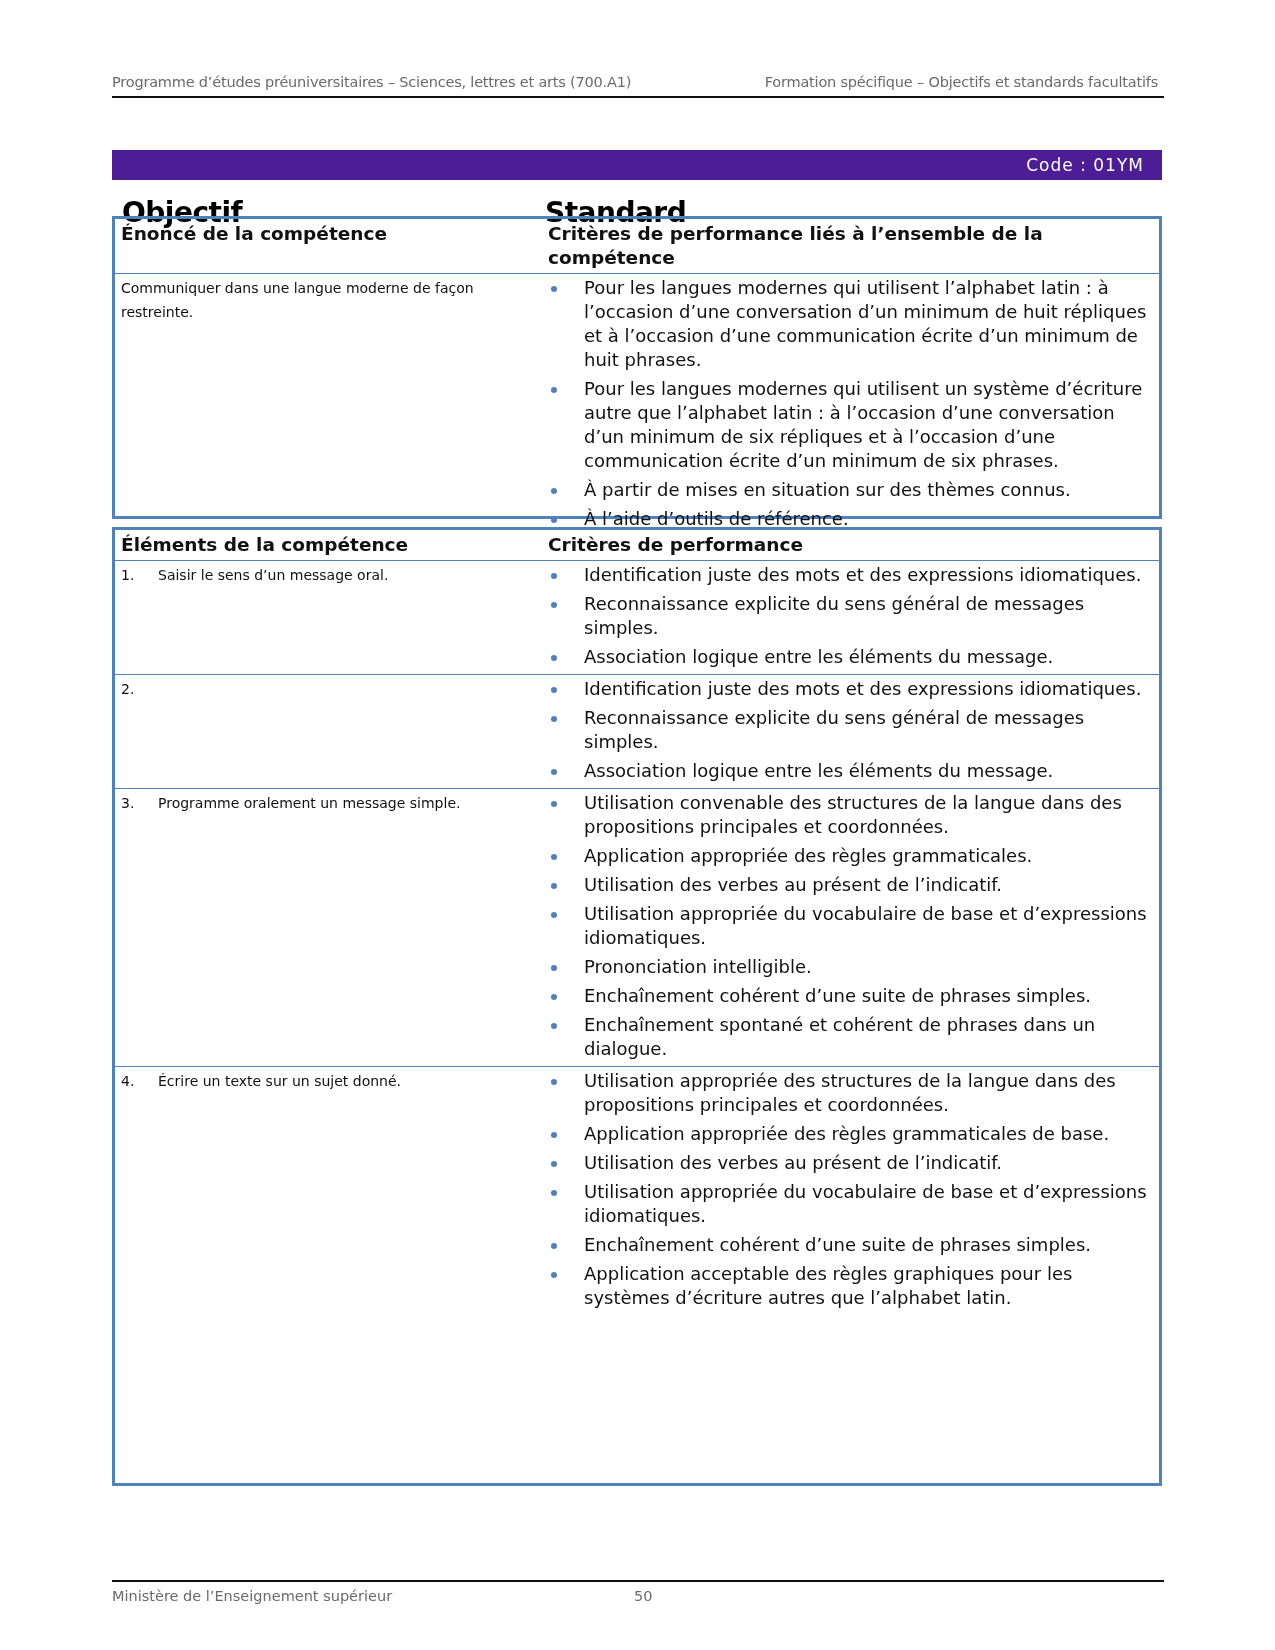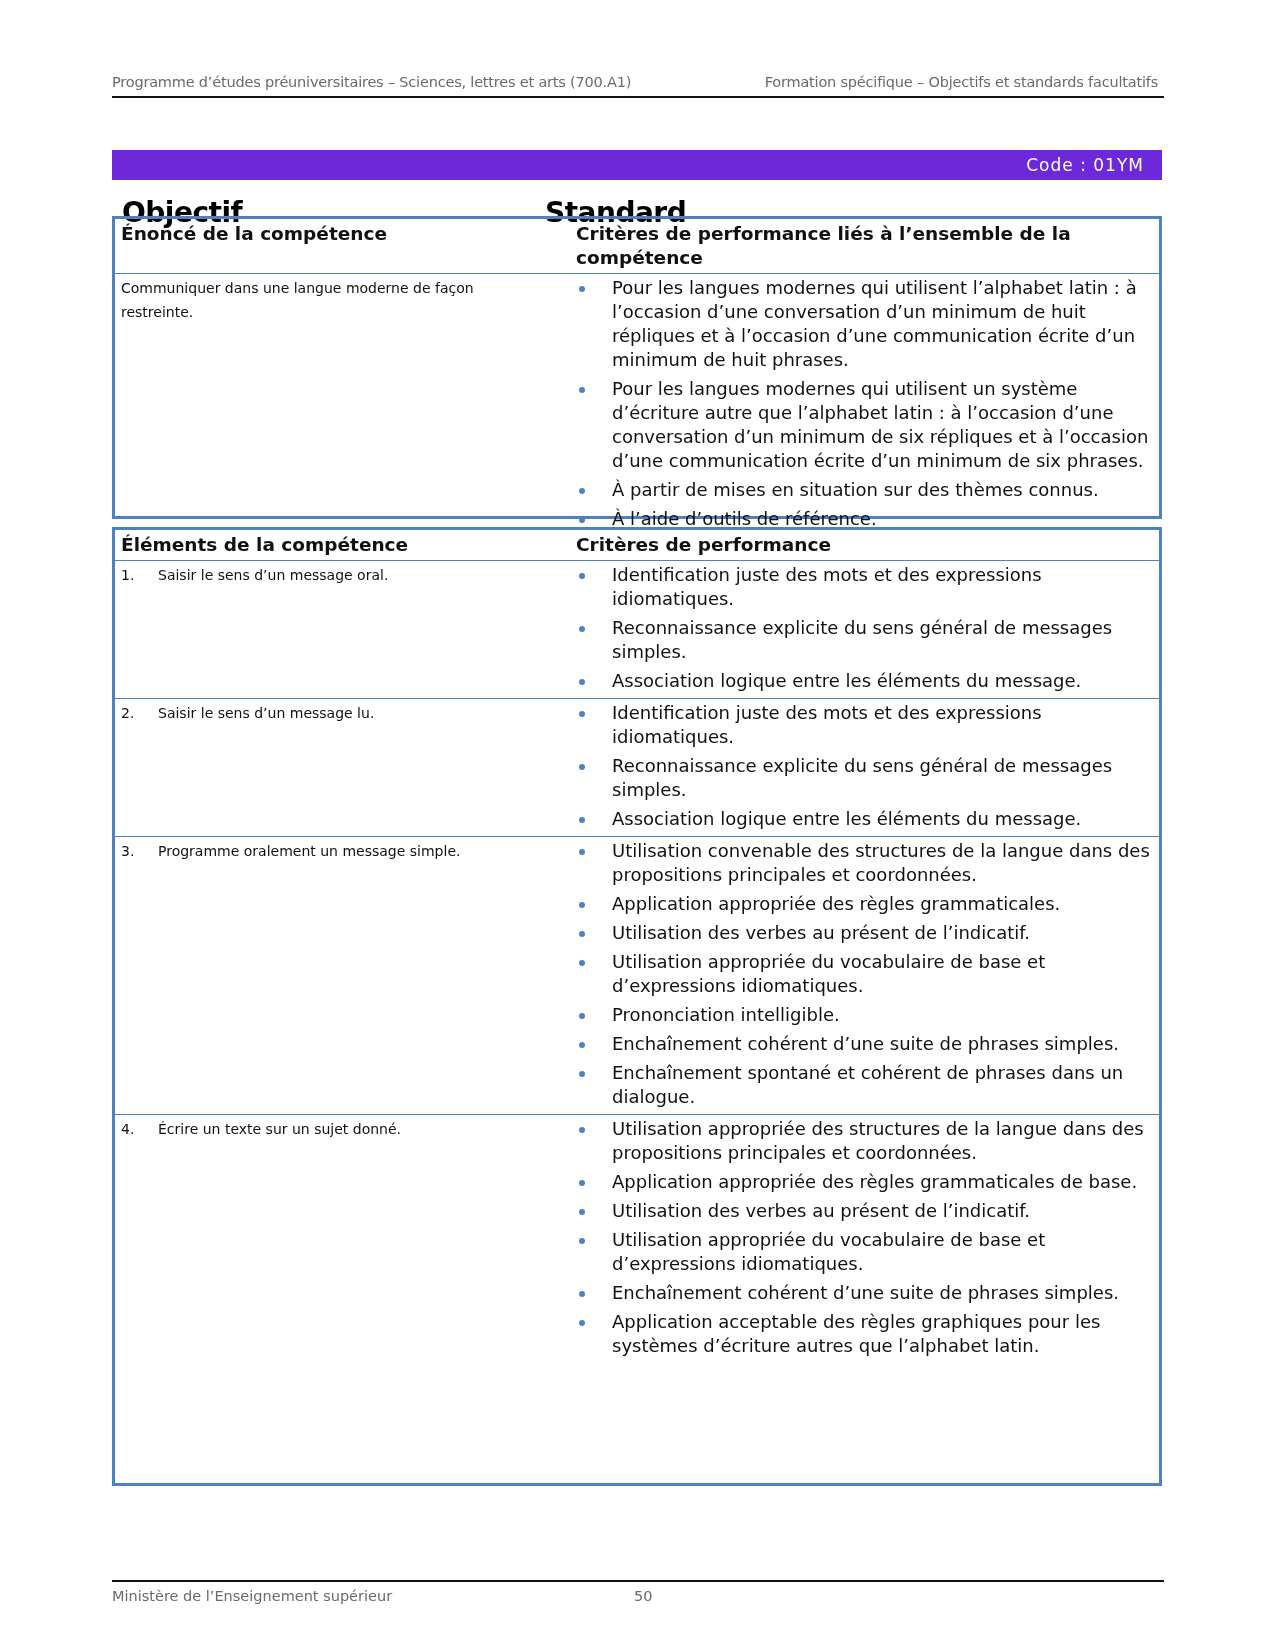--- a/index.html
+++ b/index.html
@@ -1,25 +1,25 @@
 <!DOCTYPE html>
 <html><head>
 <meta charset="utf-8">
 <style>
   html, body { margin:0; padding:0; background:#ffffff; }
   body { width:1275px; height:1650px; position:relative; font-family:"DejaVu Sans", sans-serif; color:#111; }
   .hdr { position:absolute; left:112px; top:74px; width:1052px; height:22px; border-bottom:2px solid #111; font-size:14.5px; color:#6a6a6a; font-family:"DejaVu Sans", sans-serif; letter-spacing:-0.2px; }
   .hdr .l { position:absolute; left:0; top:0; }
   .hdr .r { position:absolute; right:6px; top:0; }
-  .codebar { position:absolute; left:112px; top:150px; width:1050px; height:30px; background:#6d28d9; }
+  .codebar { position:absolute; left:112px; top:150px; width:1050px; height:30px; background:#4c1d95; }
   .codebar span { position:absolute; right:18px; top:5px; color:#fff; font-size:17px; letter-spacing:1px; }
   .titles { position:absolute; left:112px; top:182px; width:1050px; height:34px; }
   .titles .t { position:absolute; top:14px; font-weight:bold; font-size:28px; color:#000000; letter-spacing:-0.5px; }
   .tbl { position:absolute; left:112px; width:1050px; border:3px solid #4f81bd; box-sizing:border-box; }
-  .row { display:flex; border-top:1.5px solid #4f81bd;gap:28px; }
+  .row { display:flex; border-top:1.5px solid #4f81bd; }
   .row:first-child { border-top:none; }
   .c1 { width:427px; padding:2px 6px; box-sizing:border-box; font-size:14px; line-height:24px; }
   .c2 { flex:1; padding:2px 6px 5px 6px; box-sizing:border-box; font-size:18px; line-height:24px; }
   .hrow .c1, .hrow .c2 { font-weight:bold; font-size:18.5px; padding-top:3px; padding-bottom:3px; }
   ul { list-style:none; margin:0; padding:0; }
   li { position:relative; padding-left:36px; margin-bottom:5px; }
   li:last-child { margin-bottom:0; }
   li .b { position:absolute; left:3px; top:10px; width:6px; height:6px; border-radius:50%; background:#4f81bd; }
   .num { display:flex; }
   .num .n { width:37px; }
@@ -78,21 +78,20 @@
       <li><span class="b"></span><span>Identification juste des mots et des expressions idiomatiques.</span></li>
       <li><span class="b"></span><span>Reconnaissance explicite du sens général de messages simples.</span></li>
       <li><span class="b"></span><span>Association logique entre les éléments du message.</span></li>
     </ul>
       </div>
   </div>
 
   <div class="row">
     <div class="c1 num">
         <span class="n">2.</span>
-        <span>Saisir le sens d’un message lu.</span>
       </div>
     <div class="c2">
         <ul>
       <li><span class="b"></span><span>Identification juste des mots et des expressions idiomatiques.</span></li>
       <li><span class="b"></span><span>Reconnaissance explicite du sens général de messages simples.</span></li>
       <li><span class="b"></span><span>Association logique entre les éléments du message.</span></li>
     </ul>
       </div>
   </div>
 

